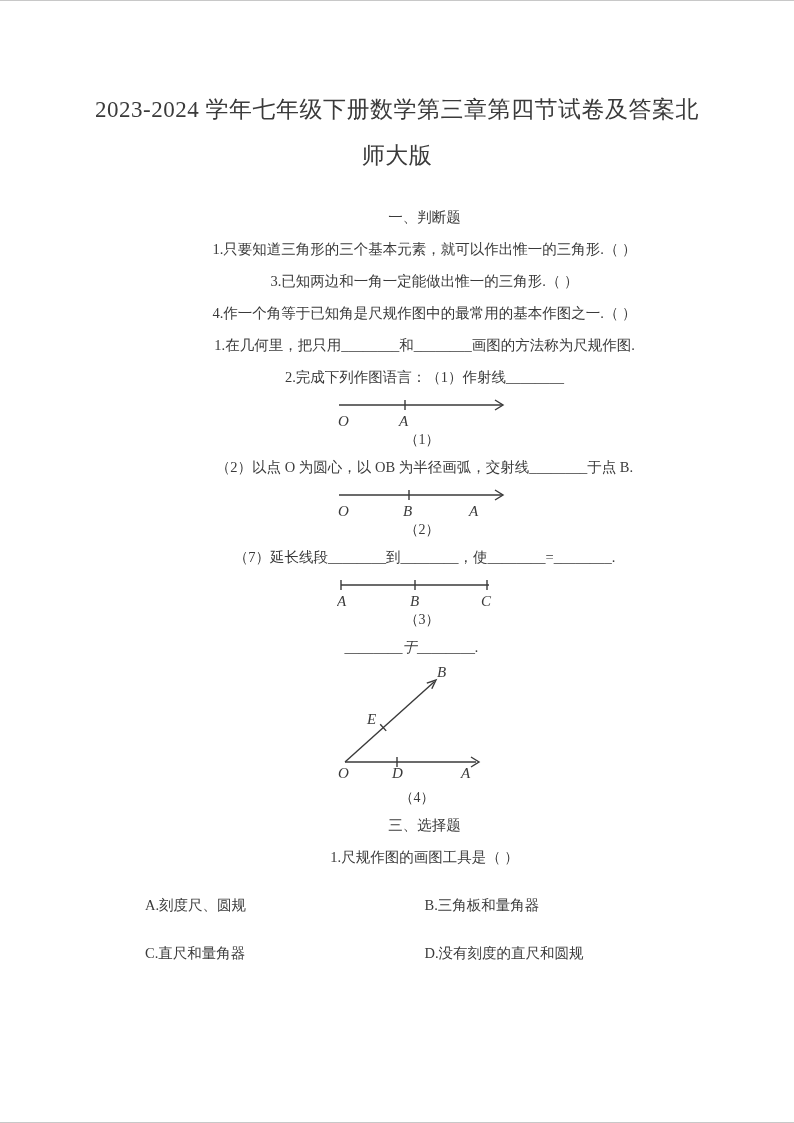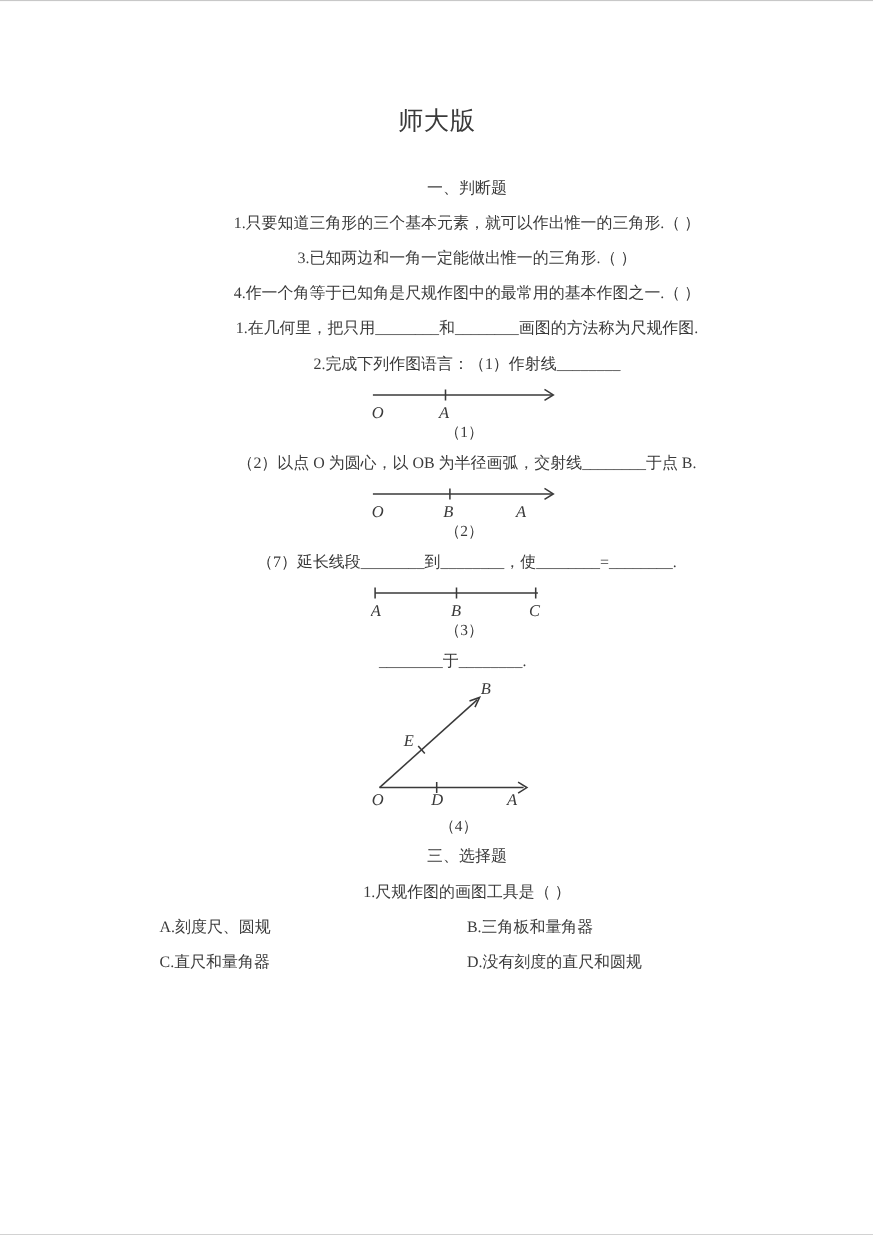--- a/index.html
+++ b/index.html
@@ -25,37 +25,38 @@
     padding-left: 145px;
     padding-right: 90px;
     font-size: 14.5px;
   }
   .line { line-height: 32px; white-space: nowrap; text-align: center; }
   .h1-top { margin-top: 22px; }
   .fig { width: 170px; margin-left: 192px; text-align: center; }
   .fig svg { display: block; margin: 2px 0 0 0; }
   .fig .caption { line-height: 22px; font-size: 14px; }
   .fig4 { width: 160px; }
-  .cont-line { margin-left: -26px; }
-  .opt-row { display: flex; line-height: 32px; }
+  .cont-line { margin-left: -26px; font-style: italic; }
+  .opt-row { display: flex; line-height: 32px; margin-top: 16px; }
   .opt-row .opt { width: 280px; white-space: nowrap; }
   svg text {
     font-style: italic;
     font-size: 15px;
     fill: #3a3a3a;
     font-family: "Liberation Serif", "DejaVu Serif", serif;
   }
   .stroke { stroke: #3a3a3a; stroke-width: 1.4; fill: none; }
 </style>
 </head>
 <body>
 
 <div class="page">
 
   <div class="title">
+    <div>2023-2024 学年七年级下册数学第三章第四节试卷及答案北</div>
     <div>师大版</div>
   </div>
 
   <div class="content">
 
     <p class="line h1-top">一、判断题</p>
     <p class="line">1.只要知道三角形的三个基本元素，就可以作出惟一的三角形.（      ）</p>
     <p class="line">3.已知两边和一角一定能做出惟一的三角形.（      ）</p>
     <p class="line">4.作一个角等于已知角是尺规作图中的最常用的基本作图之一.（      ）</p>
 

